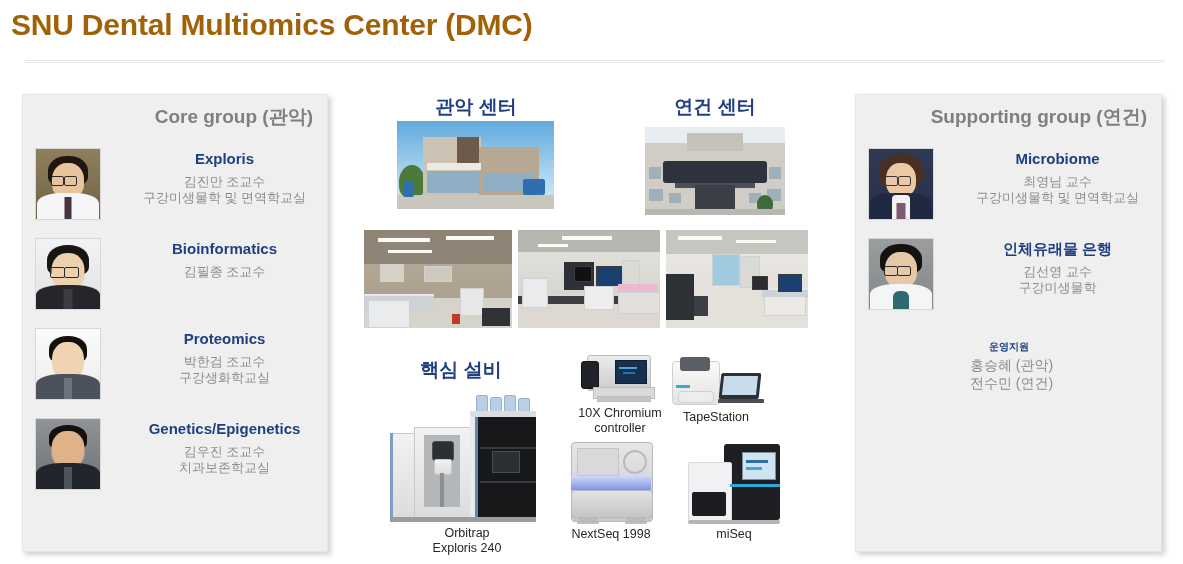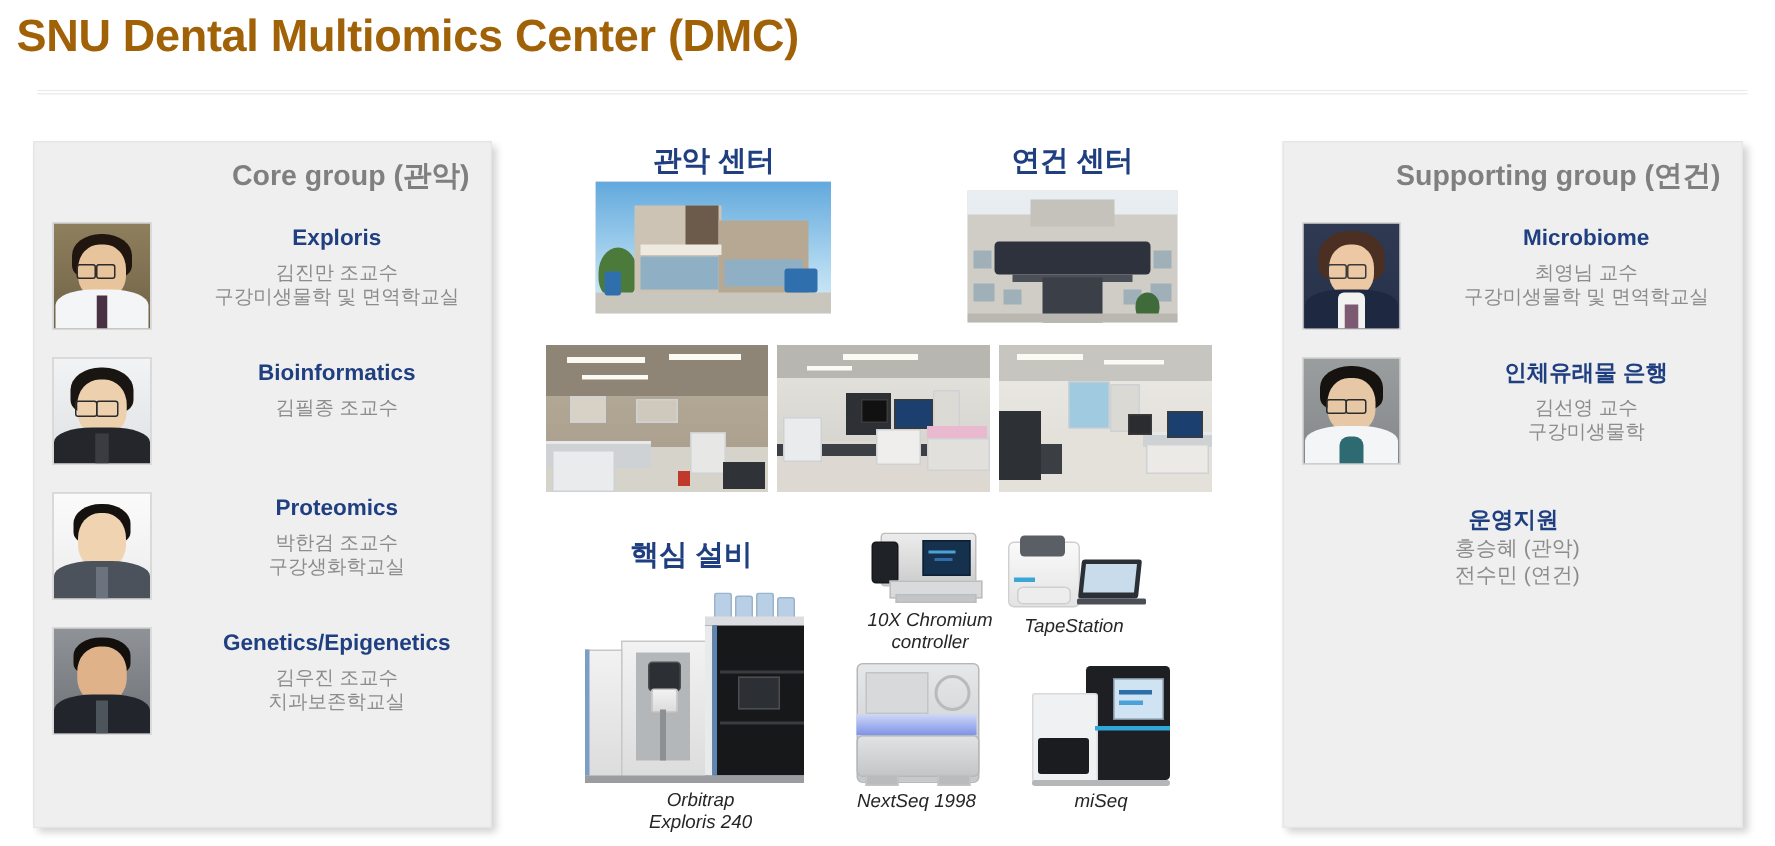--- a/index.html
+++ b/index.html
@@ -55,35 +55,35 @@
     font-size:15px;font-weight:bold;color:#1f3f80;
     line-height:18px;margin-bottom:6px;white-space:nowrap;
   }
   .member .name,.member .dept{
     font-size:13px;color:#8c8c8c;line-height:16px;white-space:nowrap;
   }
 
   
   .support-block{position:absolute;left:28px;width:250px;}
   .support-block .sb-title{
-    font-size:15px;font-weight:bold;color:#1f3f80;line-height:19px;
+    font-size:10px;font-weight:bold;color:#1f3f80;line-height:19px;
   }
   .support-block .sb-line{
     font-size:14px;color:#8c8c8c;line-height:18px;padding-left:5px;
   }
 
   
   .center-heading{
     position:absolute;font-size:19px;font-weight:bold;color:#1f3f80;
     white-space:nowrap;text-align:center;
   }
   .photo-frame{
     position:absolute;overflow:hidden;background:#d5d5d5;
   }
-  .equip{position:absolute;text-align:center;font-style:italic;}
+  .equip{position:absolute;text-align:center;}
   .equip .eq-img{position:relative;margin:0 auto;overflow:hidden;}
   .equip .eq-label{
     font-size:12.5px;color:#262626;line-height:15px;margin-top:3px;
     white-space:pre-line;
   }
 
   
   .art{position:absolute;inset:0;}
 
   

